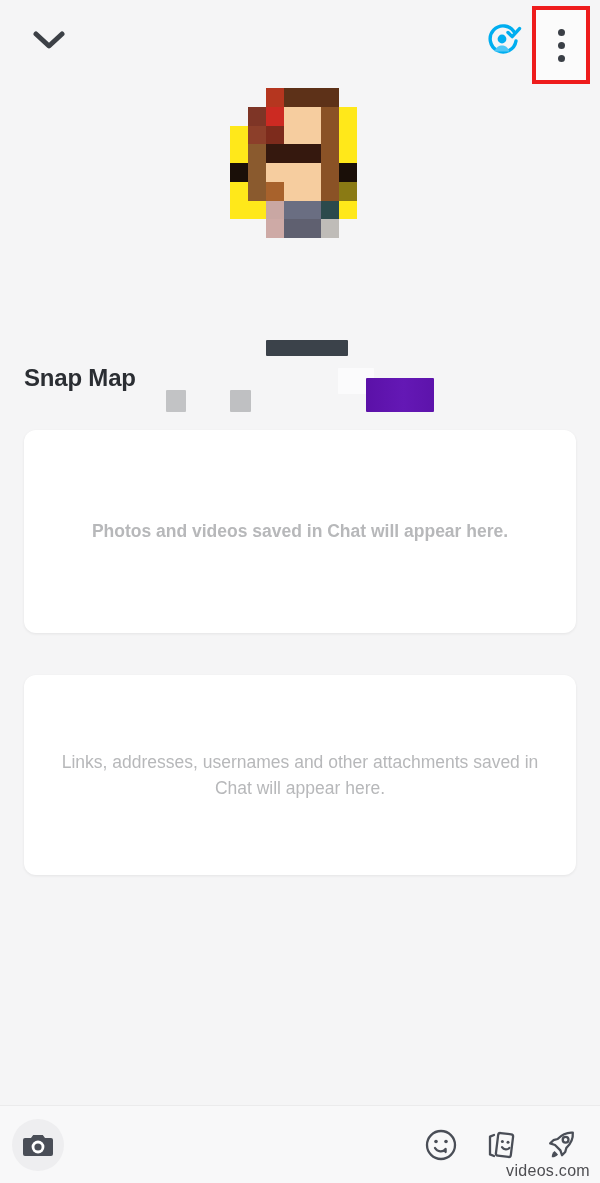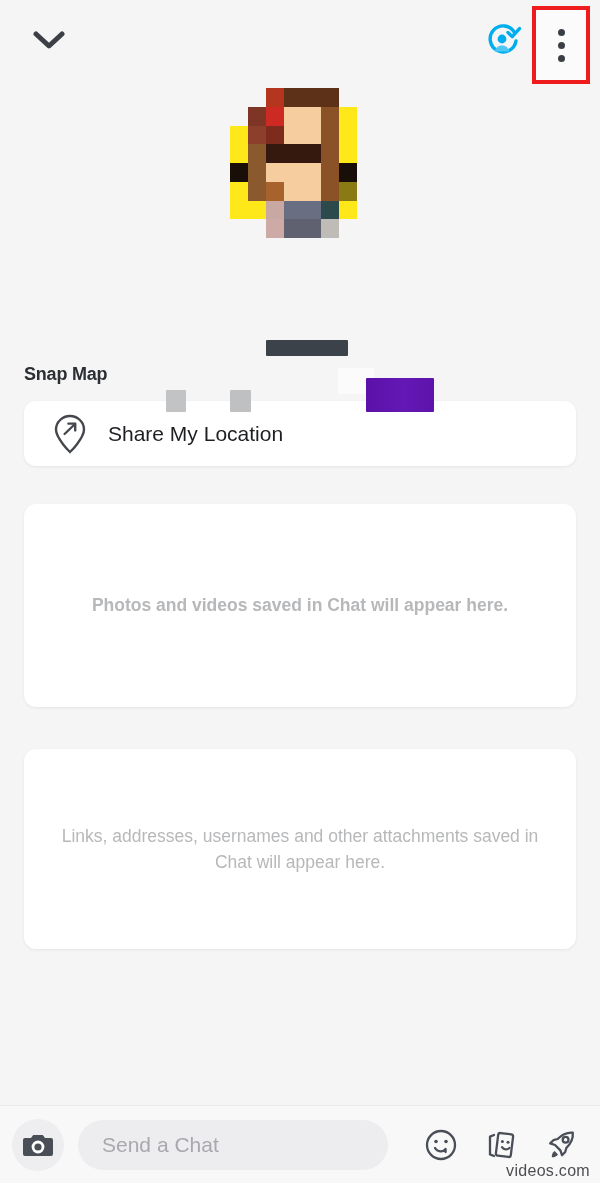--- a/index.html
+++ b/index.html
@@ -84,21 +84,21 @@
     background: #fbfbfc;
   }
 
   
   .body-scroll {
     flex: 1 1 auto;
     overflow: hidden;
     padding: 0 24px;
   }
   .section-title {
-    font-size: 18px;
+    font-size: 24px;
     font-weight: bold;
     color: #2b2e33;
     letter-spacing: -0.2px;
     margin: 0 0 16px 0;
   }
   .sec-snapmap { margin-top: 4px; }
   .sec-saved   { margin-top: 38px; }
   .sec-attach  { margin-top: 42px; }
 
   .card {
@@ -316,30 +316,20 @@
     <div class="redact redact-purple"></div>
   </div>
 
   <div class="body-scroll">
 
     <div class="sec-snapmap">
       <h2 class="section-title">Snap Map</h2>
 
       <div class="card">
 
-        <div class="row">
-          <span class="row-icon">
-            <svg width="36" height="42" viewBox="0 0 36 42">
-              <path d="M18 3 C10.3 3 4 9.1 4 16.6 C4 25.5 18 39 18 39 C18 39 32 25.5 32 16.6 C32 9.1 25.7 3 18 3 Z" fill="none" stroke="#44474c" stroke-width="2.4"></path>
-              <path d="M12.6 21 L23 11" fill="none" stroke="#44474c" stroke-width="2.4" stroke-linecap="round"></path>
-              <path d="M16.4 10.6 L23.2 10.6 L23.2 17.4" fill="none" stroke="#44474c" stroke-width="2.4" stroke-linecap="round" stroke-linejoin="round"></path>
-            </svg>
-          </span>
-          <span class="row-label">Share My Location</span>
-        </div>
 
 
       </div>
     </div>
 
     <div class="sec-saved">
       <div class="empty-card empty-saved">
         <span class="empty-text">Photos and videos saved in Chat will appear here.</span>
       </div>
     </div>
@@ -356,21 +346,20 @@
 
     <div class="camera-btn">
       <svg width="32" height="28" viewBox="0 0 32 28">
         <path d="M3 7 h6 l2.2-3 h9.6 L23 7 h6 a2 2 0 0 1 2 2 v14 a2 2 0 0 1 -2 2 H3
                  a2 2 0 0 1 -2-2 V9 a2 2 0 0 1 2-2 Z" fill="#4a4e57"></path>
         <circle cx="16" cy="16" r="6.4" fill="#ffffff"></circle>
         <circle cx="16" cy="16" r="3.6" fill="#4a4e57"></circle>
       </svg>
     </div>
 
-    <input class="chat-input" type="text" placeholder="Send a Chat" style="">
 
     <div class="bar-icons">
 
       <span class="bar-icon">
         <svg width="34" height="34" viewBox="0 0 34 34">
           <circle cx="17" cy="17" r="14" fill="none" stroke="#4a4e57" stroke-width="2.3"></circle>
           <circle cx="12" cy="13.5" r="1.8" fill="#4a4e57"></circle>
           <circle cx="22" cy="13.5" r="1.8" fill="#4a4e57"></circle>
           <path d="M11 20 C13.4 24 19 24.6 21.6 21 L21.6 24" fill="none" stroke="#4a4e57" stroke-width="2.3" stroke-linecap="round" stroke-linejoin="round"></path>
         </svg>

